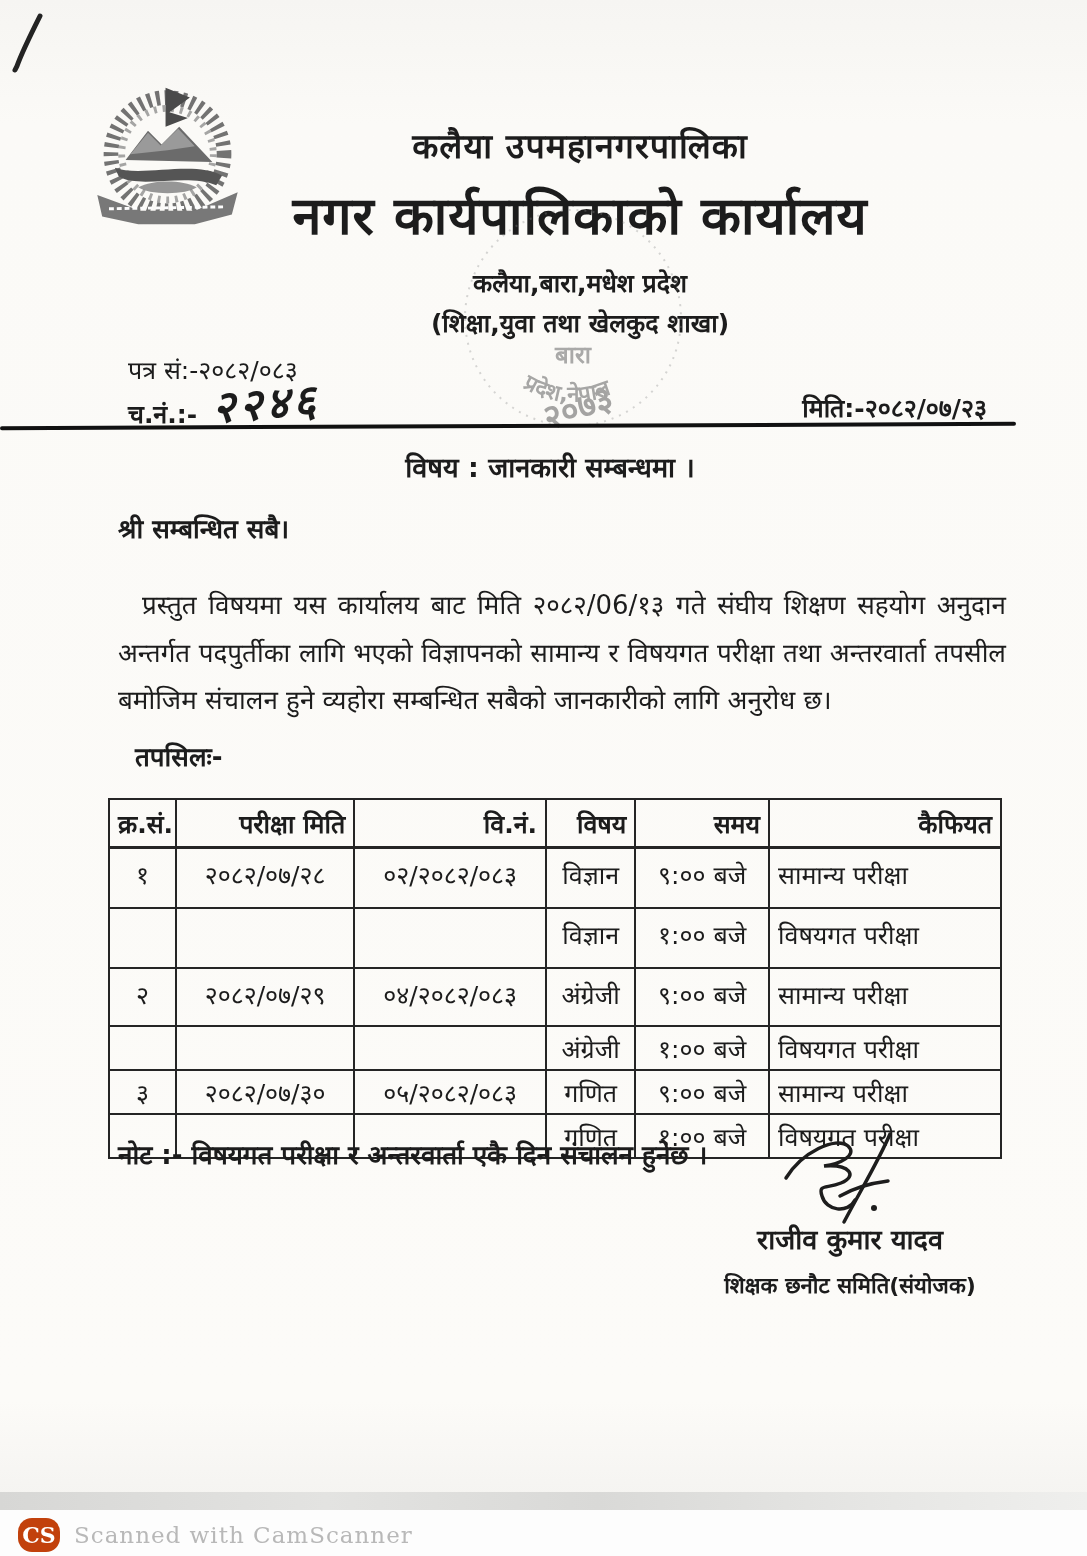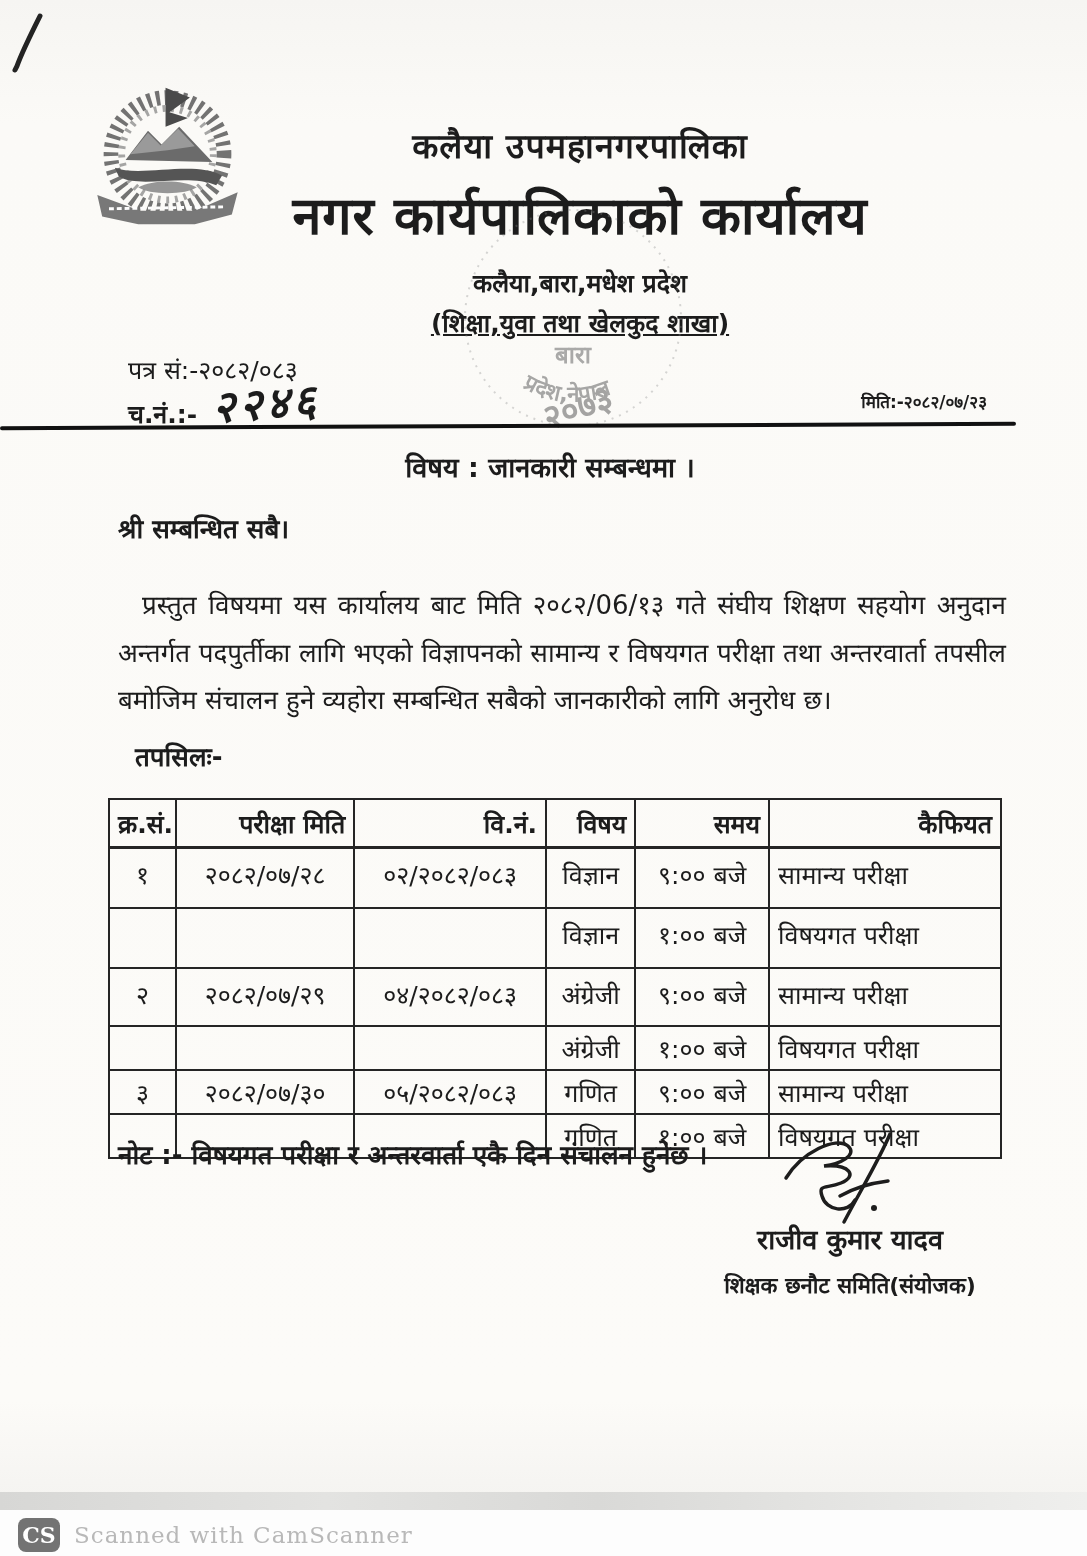--- a/index.html
+++ b/index.html
@@ -11,28 +11,28 @@
     font-family:"DejaVu Sans", sans-serif;
     color:#1c1c1c;
     overflow:hidden;
   }
   .abs{position:absolute;}
   
   .head-block{left:150px;top:122px;width:860px;text-align:center;}
   .t-municipality{font-size:34px;font-weight:bold;letter-spacing:1px;}
   .t-office{font-size:52px;font-weight:bold;margin-top:10px;letter-spacing:1px;text-align:center;}
   .t-address{font-size:25px;font-weight:bold;margin-top:16px;}
-  .t-branch{font-size:25px;font-weight:bold;margin-top:6px;text-decoration:underline;}
+  .t-branch{font-size:25px;font-weight:bold;margin-top:6px;}
   
   .stamp{left:438px;top:178px;width:270px;height:280px;opacity:.62;pointer-events:none;}
   
   .letter-no{left:128px;top:352px;font-size:25px;font-weight:normal;}
   .dispatch{left:128px;top:396px;font-size:25px;font-weight:bold;}
   .dispatch-hand{left:212px;top:372px;font-size:44px;font-weight:bold;transform:rotate(-4deg);letter-spacing:4px;font-style:italic;}
-  .date-line{right:100px;top:390px;font-size:17px;font-weight:bold;}
+  .date-line{right:100px;top:390px;font-size:25px;font-weight:bold;}
   .rule{left:0;top:424px;width:1016px;height:4px;background:#111;transform:rotate(-0.25deg);border-radius:2px;}
   
   .subject{left:0;top:448px;width:1100px;text-align:center;font-size:27px;font-weight:bold;}
   .salutation{left:118px;top:510px;font-size:26px;font-weight:bold;}
   .body-par{left:118px;top:582px;width:888px;font-size:26px;line-height:1.83;text-align:justify;text-indent:24px;}
   .tapasil{left:135px;top:738px;font-size:26px;font-weight:bold;}
   
   .sched{left:108px;top:798px;width:894px;border-collapse:collapse;table-layout:fixed;font-size:25px;}
   .sched th,.sched td{border:2px solid #252525;padding:4px 8px;overflow:hidden;}
   .sched th{font-weight:bold;height:38px;text-align:right;border-bottom-width:3px;}
@@ -48,21 +48,21 @@
   .center-line{left:118px;top:1184px;font-size:26px;font-weight:bold;}
   .sig-svg{left:778px;top:1126px;width:140px;height:105px;}
   .sig-block{left:650px;top:1220px;width:400px;text-align:center;}
   .sig-name{font-size:27px;font-weight:bold;}
   .sig-title{font-size:22px;font-weight:bold;margin-top:12px;}
   
   .pen-mark{left:6px;top:10px;width:46px;height:64px;}
   .scan-band{left:0;top:1492px;width:1087px;height:18px;
     background:linear-gradient(90deg,#d7d7d5 0%,#e3e3e1 30%,#d9d9d7 55%,#e6e6e4 80%,#efefed 100%);}
   .footer{left:0;top:1510px;width:1087px;height:46px;background:#fdfdfd;}
-  .cs-badge{position:absolute;left:18px;top:8px;width:42px;height:34px;background:#737373;border-radius:8px;
+  .cs-badge{position:absolute;left:18px;top:8px;width:42px;height:34px;background:#c2410c;border-radius:14px;
     color:#fff;font-weight:bold;font-size:22px;display:flex;align-items:center;justify-content:center;
     font-family:"DejaVu Serif", serif;}
   .cs-text{position:absolute;left:74px;top:12px;font-size:23px;color:#b8b8b8;
     font-family:"DejaVu Serif", serif;letter-spacing:1px;}
 </style>
 </head>
 <body>
 
 <div class="page">
 

